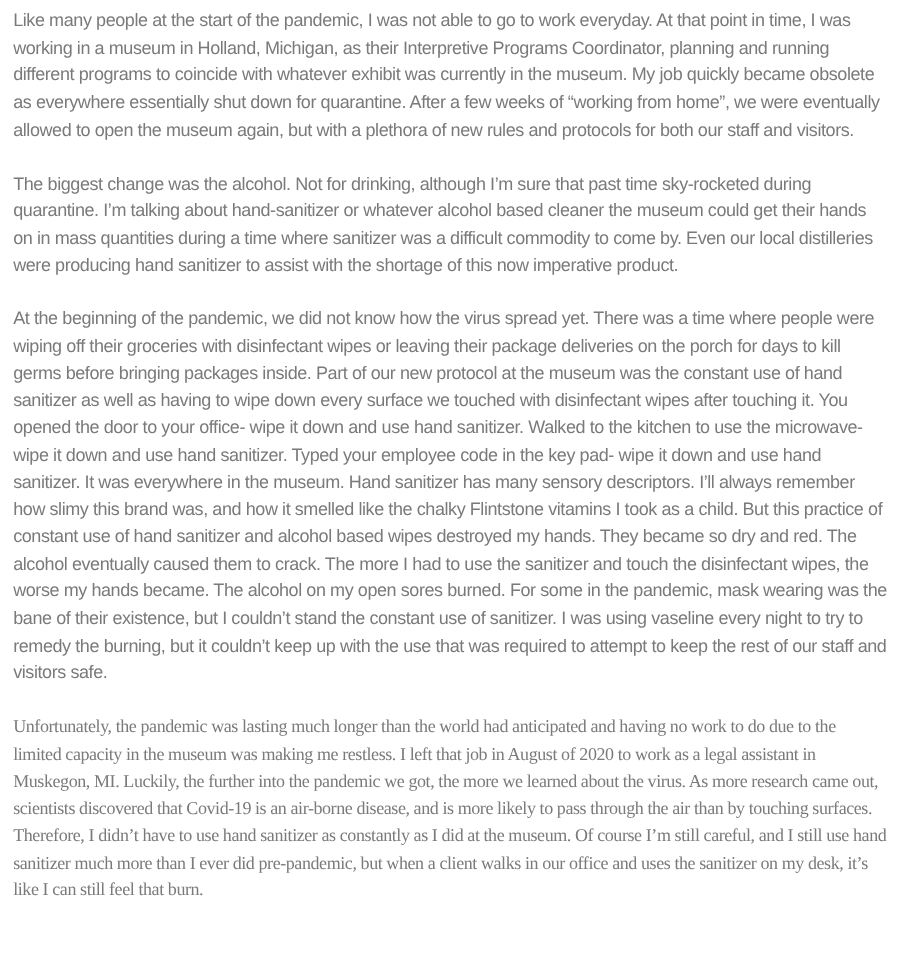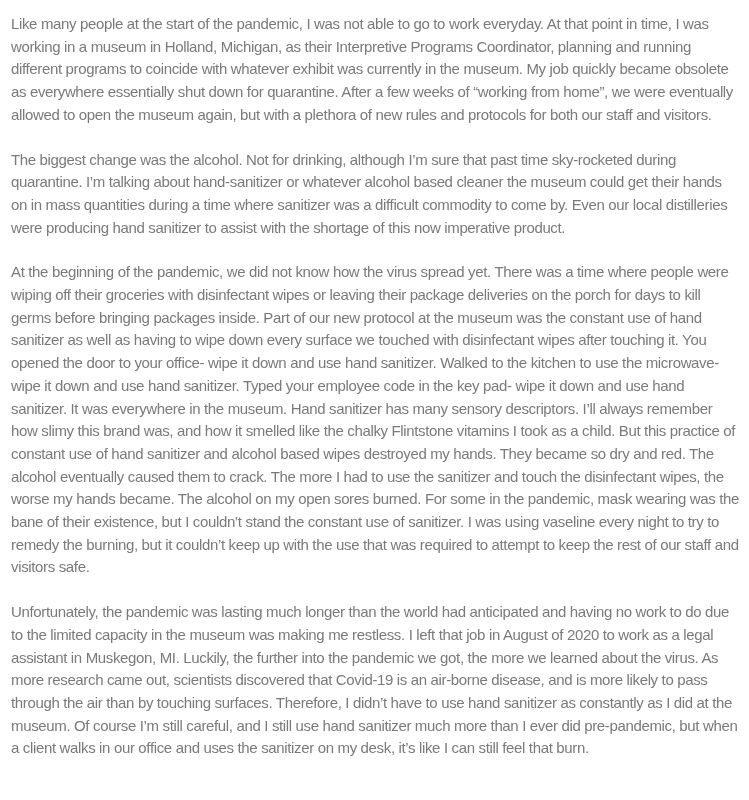--- a/index.html
+++ b/index.html
@@ -9,33 +9,34 @@
   }
   body {
     width: 749px;
     min-height: 800px;
     box-sizing: border-box;
     font-family: "Liberation Sans", "DejaVu Sans", sans-serif;
   }
   .article {
     box-sizing: border-box;
     width: 748px;
-    padding: 13px 9px 10px 11px;
+    padding: 7px 9px 10px 11px;
   }
   .para {
     margin: 0 0 22px 0;
     font-size: 15px;
     line-height: 22.7px;
     letter-spacing: -0.35px;
     color: #7a7a7a;
     text-align: left;
     font-weight: 400;
   }
   .para:last-child {
     margin-bottom: 4px;
+    font-family: Liberation Serif, serif;
   }
 </style>
 </head>
 <body style="background: rgb(255, 255, 255);">
 
 <main class="article">
   <p class="para" style="color: rgb(122, 122, 122);">Like many people at the start of the pandemic, I was not able to go to work everyday. At that point in time, I was working in a museum in Holland, Michigan, as their Interpretive Programs Coordinator, planning and running different programs to coincide with whatever exhibit was currently in the museum. My job quickly became obsolete as everywhere essentially shut down for quarantine. After a few weeks of “working from home”, we were eventually allowed to open the museum again, but with a plethora of new rules and protocols for both our staff and visitors.</p>
   <p class="para" style="color: rgb(122, 122, 122);">The biggest change was the alcohol. Not for drinking, although I’m sure that past time sky-rocketed during quarantine. I’m talking about hand-sanitizer or whatever alcohol based cleaner the museum could get their hands on in mass quantities during a time where sanitizer was a difficult commodity to come by. Even our local distilleries were producing hand sanitizer to assist with the shortage of this now imperative product.</p>
   <p class="para" style="color: rgb(122, 122, 122);">At the beginning of the pandemic, we did not know how the virus spread yet. There was a time where people were wiping off their groceries with disinfectant wipes or leaving their package deliveries on the porch for days to kill germs before bringing packages inside. Part of our new protocol at the museum was the constant use of hand sanitizer as well as having to wipe down every surface we touched with disinfectant wipes after touching it. You opened the door to your office- wipe it down and use hand sanitizer. Walked to the kitchen to use the microwave- wipe it down and use hand sanitizer. Typed your employee code in the key pad- wipe it down and use hand sanitizer. It was everywhere in the museum. Hand sanitizer has many sensory descriptors. I’ll always remember how slimy this brand was, and how it smelled like the chalky Flintstone vitamins I took as a child. But this practice of constant use of hand sanitizer and alcohol based wipes destroyed my hands. They became so dry and red. The alcohol eventually caused them to crack. The more I had to use the sanitizer and touch the disinfectant wipes, the worse my hands became. The alcohol on my open sores burned. For some in the pandemic, mask wearing was the bane of their existence, but I couldn’t stand the constant use of sanitizer. I was using vaseline every night to try to remedy the burning, but it couldn’t keep up with the use that was required to attempt to keep the rest of our staff and visitors safe.</p>
   <p class="para" style="color: rgb(122, 122, 122);">Unfortunately, the pandemic was lasting much longer than the world had anticipated and having no work to do due to the limited capacity in the museum was making me restless. I left that job in August of 2020 to work as a legal assistant in Muskegon, MI. Luckily, the further into the pandemic we got, the more we learned about the virus. As more research came out, scientists discovered that Covid-19 is an air-borne disease, and is more likely to pass through the air than by touching surfaces. Therefore, I didn’t have to use hand sanitizer as constantly as I did at the museum. Of course I’m still careful, and I still use hand sanitizer much more than I ever did pre-pandemic, but when a client walks in our office and uses the sanitizer on my desk, it’s like I can still feel that burn.</p>

